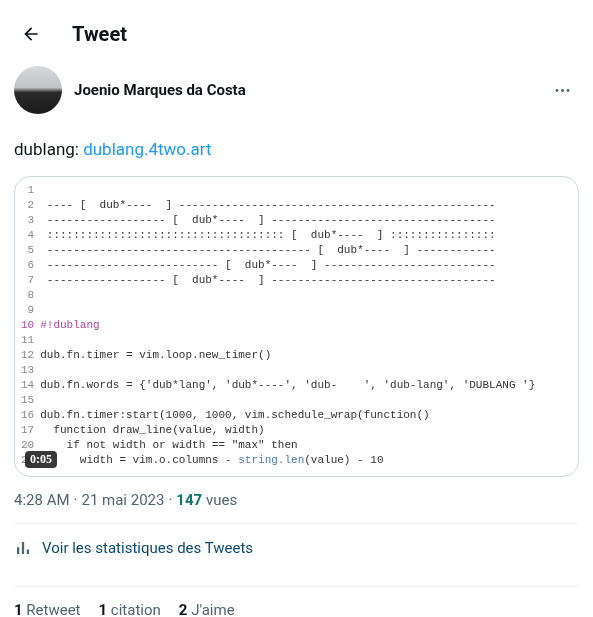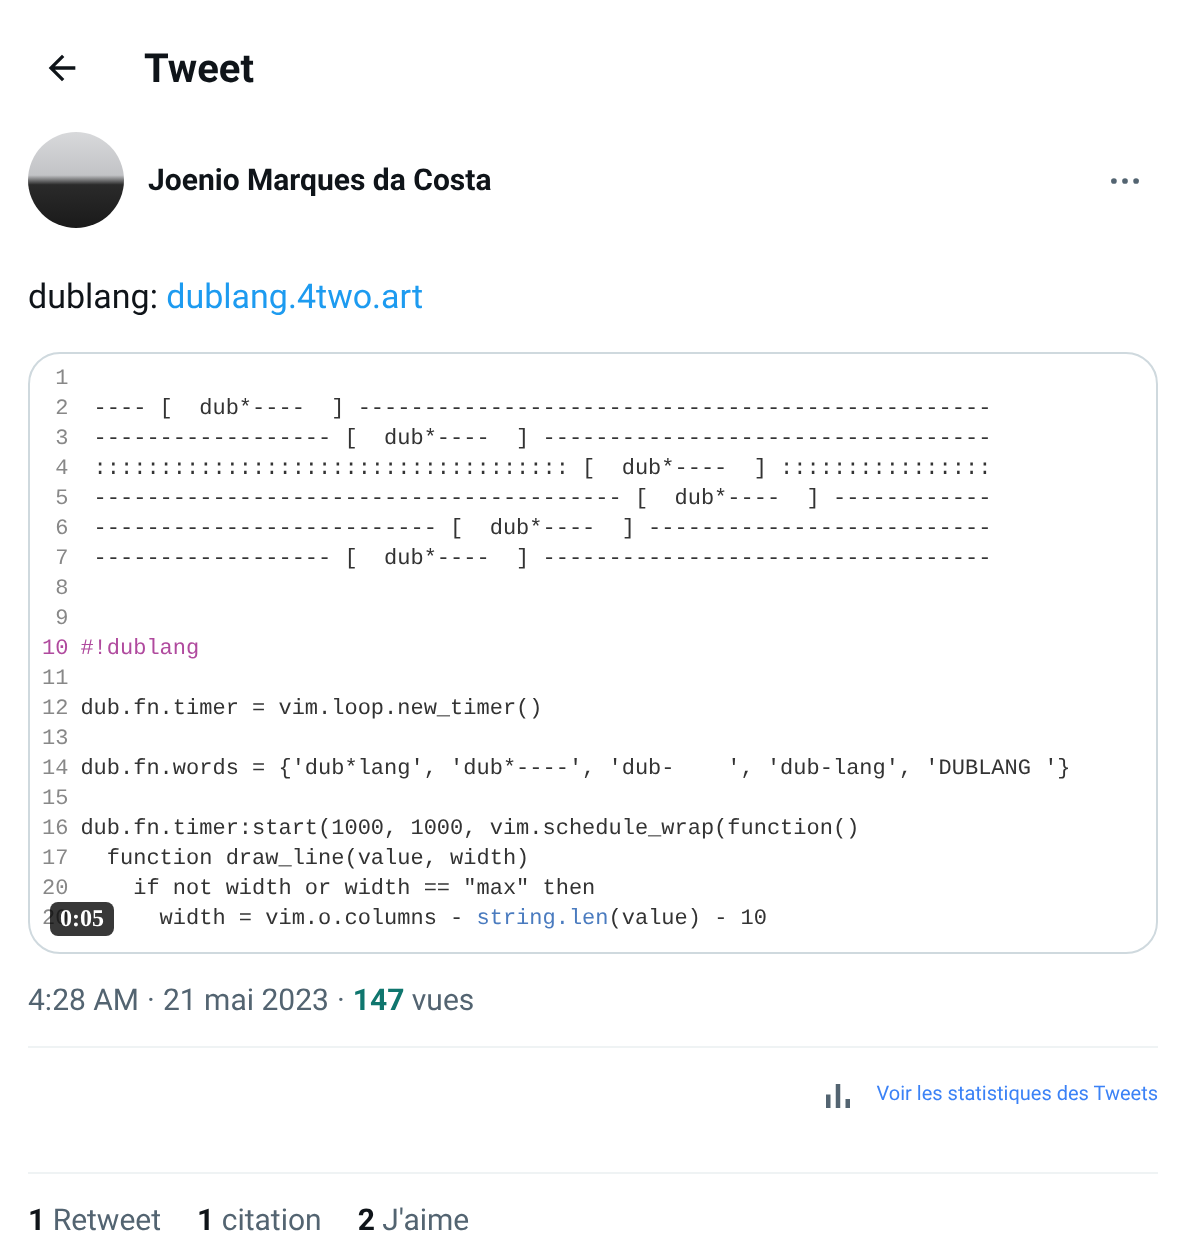--- a/index.html
+++ b/index.html
@@ -24,21 +24,21 @@
   .gutter div { height:15px; }
   .gutter .l10 { color:#b04a9e; }
   .code { color:#333; white-space:pre; overflow:hidden; }
   .code div { height:15px; }
   .code .cm { color:#b04a9e; }
   .code .fn { color:#4a7bbf; }
   .time-pill { position:absolute; left:10px; bottom:8px; background:rgba(0,0,0,0.78); color:#fff; font-size:12px; font-weight:600; padding:1px 5px; border-radius:4px;font-family:Liberation Serif, serif; }
   .meta { margin-top:14px; color:#536471; font-size:15px; display:flex; align-items:center; gap:4px; }
   .meta .bold { color:#0f766e; font-weight:700; }
   .divider { height:1px; background:#eff3f4; margin-top:14px; }
-  .stats-link { display:flex; align-items:center; gap:10px; height:48px; color:#3b82f6; font-size:10px; cursor:pointer;justify-content:flex-end; }
+  .stats-link { display:flex; align-items:center; gap:10px; height:48px; color:#0c4a6e; font-size:15px; cursor:pointer; }
   .stats-link svg { width:18px; height:18px; }
   .counts { display:flex; gap:18px; height:46px; align-items:center; font-size:15px; color:#536471; }
   .counts span b { color:#0f1419; font-weight:700; }
 </style>
 </head>
 <body>
 
 <div class="wrap">
   <div class="header">
     <div class="back-btn">

